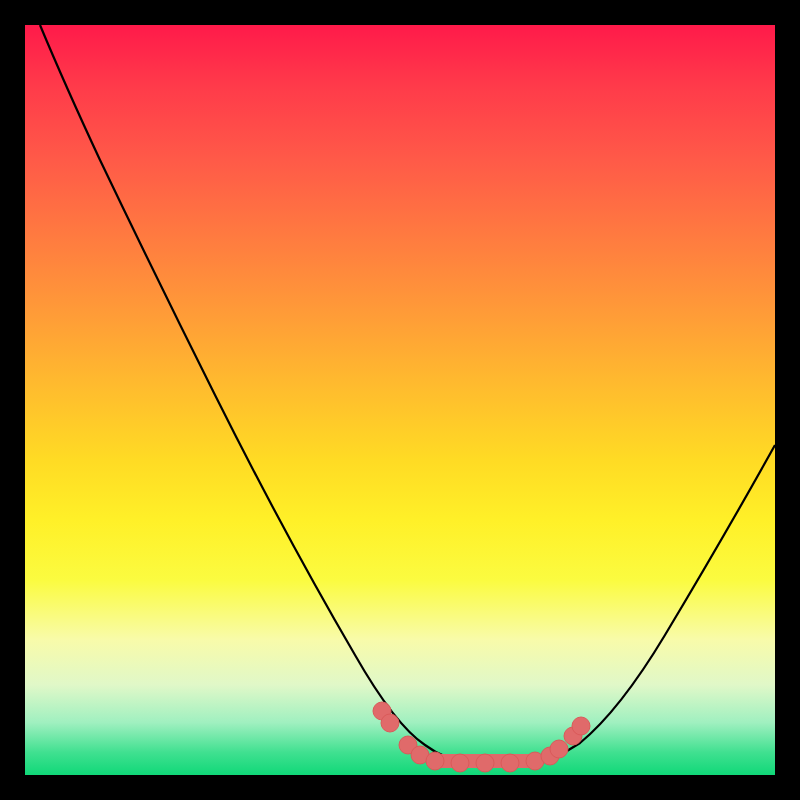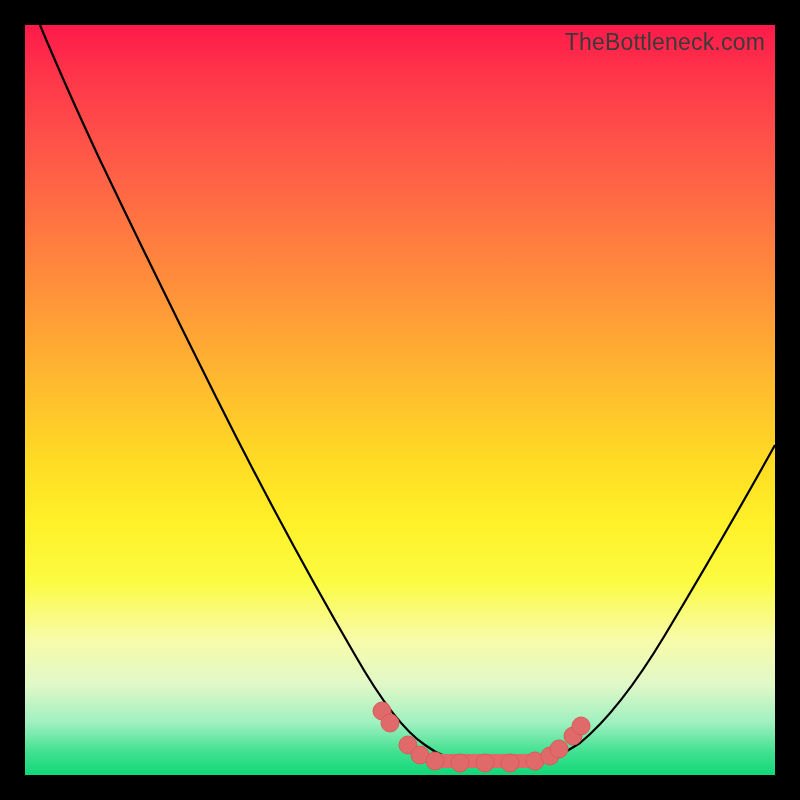--- a/index.html
+++ b/index.html
@@ -73,21 +73,20 @@
     stroke-width: 14;
     stroke-linecap: round;
   }
 </style>
 </head>
 <body>
 
 <div class="frame">
   <div class="plot-area">
 
-    <div class="watermark">TheBottleneck.com</div>
 
     <svg class="curve" viewBox="0 0 750 750" preserveAspectRatio="none">
 
       <path class="main-line" d="M 15 0
                Q 40 60 75 135
                Q 130 250 190 370
                Q 260 510 330 630
                Q 370 700 400 720
                Q 420 735 445 738
                L 505 738

